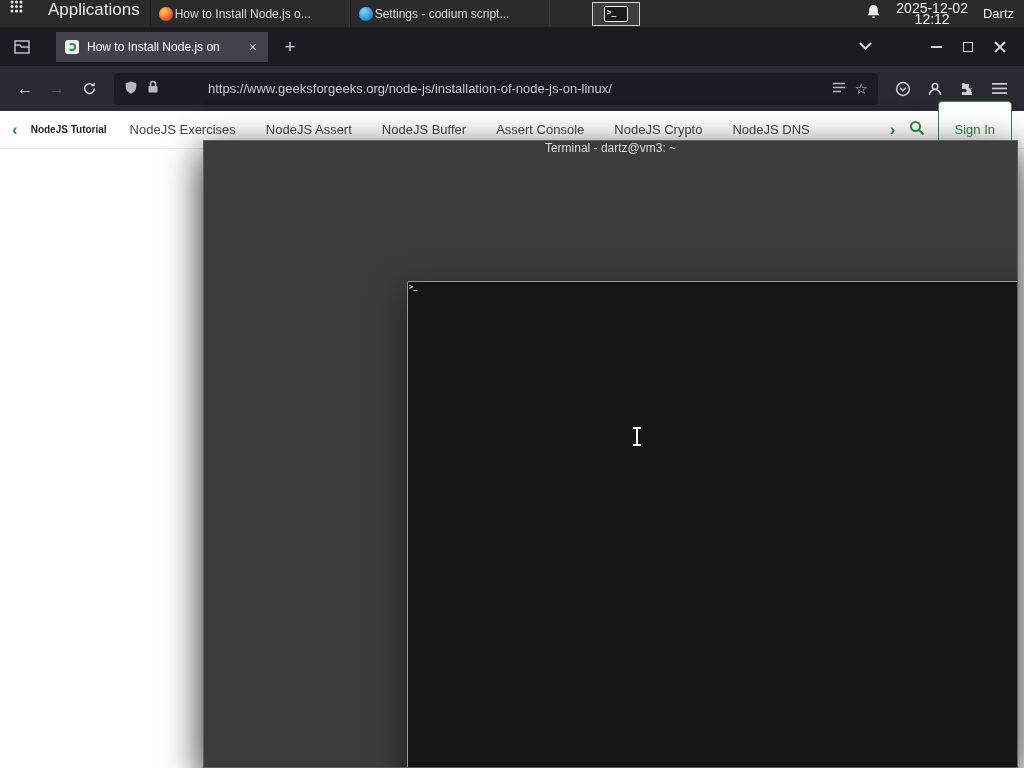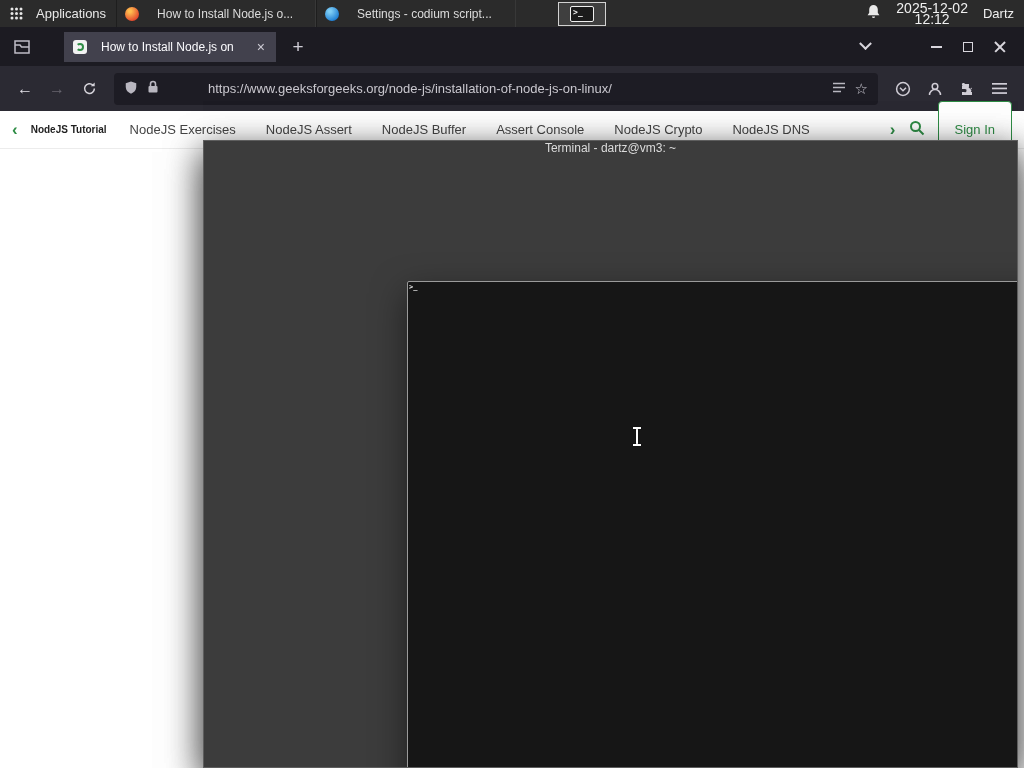--- a/index.html
+++ b/index.html
@@ -2,24 +2,24 @@
 <html><head>
 <meta charset="utf-8">
 <style>
   * { box-sizing: border-box; margin: 0; padding: 0; }
   html,body { width:1024px; height:768px; overflow:hidden; }
   body { position:relative; background:#fff; font-family:"Liberation Sans", sans-serif; }
 
   
   .panel { position:absolute; top:0; left:0; right:0; height:27px; background:#2b2b2b;
            display:flex; align-items:stretch; color:#e8e8e8; z-index:30; }
-  .app-menu { display:flex; align-items:center; gap:13px; padding:0 10px; font-size:13px; }
+  .app-menu { display:flex; gap:25px; padding:0 10px; font-size:17px; }
   .grid-icon svg { display:block; }
   .tasklist { display:flex; align-items:stretch; }
-  .task { width:200px; display:flex; align-items:center; gap:18px; padding:0 8px;
+  .task { width:200px; display:flex; align-items:center; gap:2px; padding:0 8px;
           border-left:1px solid #1e1e1e; border-right:1px solid #383838;
           font-size:12px; color:#dcdcdc; overflow:hidden; white-space:nowrap; }
   .task.terminal { background:#3c3c3c; }
   .task-icon { width:14px; height:14px; flex:none; border-radius:50%; position:relative; }
   .task-icon.firefox { background:radial-gradient(circle at 35% 30%, #ffbd4f 10%, #e3482d 75%); }
   .task-icon.codium { background:radial-gradient(circle at 35% 30%, #7ecdf5 10%, #1f7fd4 75%); }
   .task-icon.terminal { background:#161616; border:1px solid #9a9a9a; border-radius:2px; }
   .task-icon.terminal::after { content:">_"; position:absolute; left:1px; top:1px;
           font:700 7px "DejaVu Sans Mono", monospace; color:#e8e8e8; }
   .task-title { overflow:hidden; white-space:nowrap; }
@@ -30,22 +30,22 @@
           font:700 8px "DejaVu Sans Mono", monospace; color:#f2f2f2; }
   .panel-right { margin-left:auto; display:flex; align-items:center; gap:15px; padding-right:10px; }
   .clock { text-align:center; font-size:14px; line-height:11px; color:#f0f0f0; }
   .user-label { font-size:13px; color:#f0f0f0; }
 
   
   .browser { position:absolute; top:27px; left:0; width:1024px; height:741px; background:#fff; z-index:1; }
   .tabbar { height:39px; background:#1c1b22; display:flex; align-items:center; padding:0 8px; }
   .icon-btn { display:flex; align-items:center; justify-content:center; border-radius:4px; }
   .fxview { width:28px; height:28px; }
-  .tab { margin-left:28px; width:212px; height:30px; background:#42414d; border-radius:0;
-         display:flex; align-items:center; gap:14px; padding:0 9px; color:#fbfbfe; font-size:12px; }
+  .tab { margin-left:20px; width:212px; height:30px; background:#42414d; border-radius:0;
+         display:flex; align-items:center; gap:8px; padding:0 9px; color:#fbfbfe; font-size:12px; }
   .tab-favicon { width:14px; height:14px; background:#f2f2f2; border-radius:3px; position:relative; flex:none; }
   .tab-favicon::after { content:""; position:absolute; inset:3px; border:2px solid #2f8d46;
          border-radius:50%; border-left-color:transparent; }
   .tab-title { flex:1; overflow:hidden; white-space:nowrap; }
   .tab-close { color:#cfcdd6; font-size:14px; line-height:1; padding:0 2px; }
   .newtab { width:28px; height:28px; margin-left:8px; color:#cfcdd6; font-size:19px; }
   .tab-controls { margin-left:auto; display:flex; align-items:center; }
   .alltabs { width:30px; height:28px; margin-right:40px; }
   .chev-down { width:9px; height:9px; border-right:2px solid #d8d6dd; border-bottom:2px solid #d8d6dd;
          transform:rotate(45deg) translate(-2px,-2px); }

